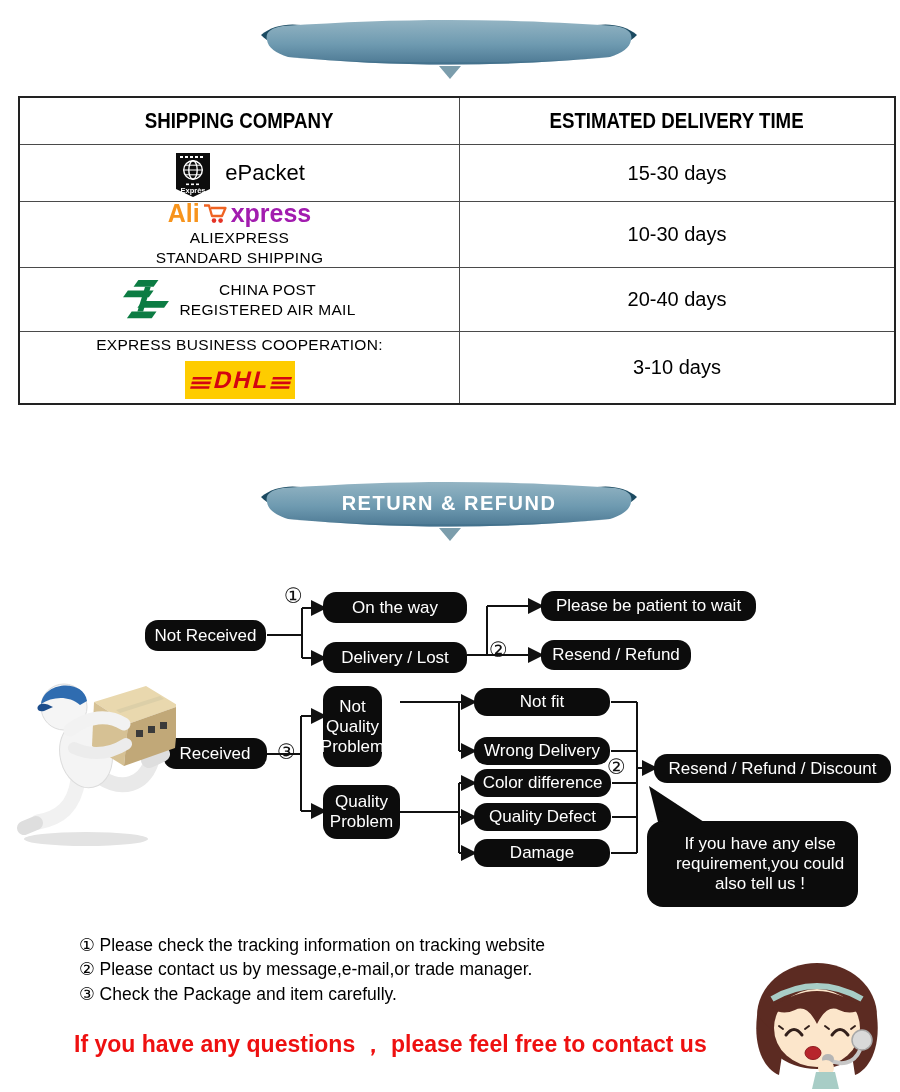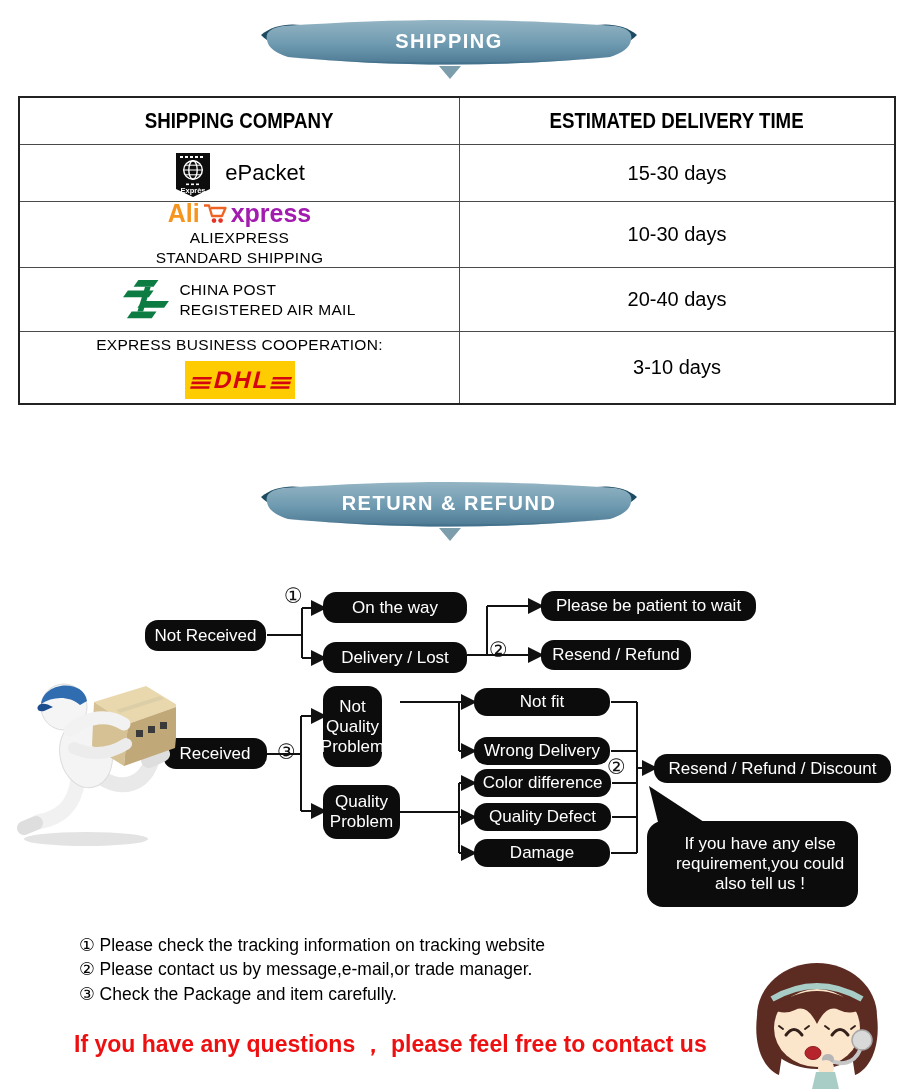--- a/index.html
+++ b/index.html
@@ -17,21 +17,21 @@
   
   .ship-table{position:absolute;left:18px;top:96px;width:878px;box-sizing:border-box;border:2px solid #222;
               display:grid;grid-template-columns:440px auto;grid-template-rows:47px 57px 66px 64px 71px;}
   .cell{display:flex;flex-direction:column;align-items:center;justify-content:center;box-sizing:border-box;}
   .b-r{border-right:1px solid #4a4a4a;}
   .b-b{border-bottom:1px solid #4a4a4a;}
   .hdr{font-weight:bold;font-size:22px;transform:scaleX(.85);white-space:nowrap;}
   .days{font-size:20px;}
   .row-flex{flex-direction:row;gap:13px;}
   .epacket-name{font-size:22px;}
-  .sub-caps{font-size:15.5px;line-height:20px;letter-spacing:.3px;text-align:left;}
+  .sub-caps{font-size:15.5px;line-height:20px;letter-spacing:.3px;text-align:center;}
   .ali-line{display:flex;align-items:flex-end;gap:2px;margin-bottom:3px;}
   .ali-part1{color:#f7941d;font-weight:bold;font-size:25px;line-height:24px;}
   .ali-part2{color:#a21caf;font-weight:bold;font-size:25px;line-height:24px;}
   .cp-row{display:flex;flex-direction:row;align-items:center;gap:10px;}
   .coop-label{font-size:15.5px;letter-spacing:.3px;margin-bottom:7px;}
 
   
   .fbox{position:absolute;background:#0c0c0c;color:#fff;border-radius:13px;display:flex;align-items:center;justify-content:center;
         font-size:17px;line-height:20px;text-align:center;white-space:pre-line;}
   .marker{position:absolute;font-size:21px;color:#111;font-family:"DejaVu Sans",sans-serif;}
@@ -54,21 +54,20 @@
           <stop offset="0" stop-color="#93b4c3"></stop>
             <stop offset="0.55" stop-color="#6e9ab0"></stop>
             <stop offset="1" stop-color="#4c7893"></stop>
         </linearGradient>
       </defs>
       <path d="M8,15 C18,6 34,3 48,5 L42,26 C28,28 16,23 8,15 Z" fill="#1b4a61"></path>
       <path d="M384,15 C374,6 358,3 344,5 L350,26 C364,28 376,23 384,15 Z" fill="#1b4a61"></path>
       <path d="M30,6 C150,-2 242,-2 362,6 C375,8 380,13 378,20 C377,28 369,33 357,37 C248,47 144,47 35,37 C23,33 15,28 14,20 C12,13 17,8 30,6 Z" fill="url(#bg1)"></path>
       <path d="M35,37 C144,47 248,47 357,37 C300,44 92,44 35,37 Z" fill="#3d6b86" opacity="0.55"></path>
     </svg>
-    <div class="banner-title">SHIPPING</div>
   </div>
   <div class="tri" style="left:439px;top:66px;"></div>
 
   <div class="ship-table">
     <div class="cell b-r b-b">
         <span class="hdr">SHIPPING COMPANY</span>
       </div>
     <div class="cell b-b">
         <span class="hdr">ESTIMATED DELIVERY TIME</span>
       </div>

